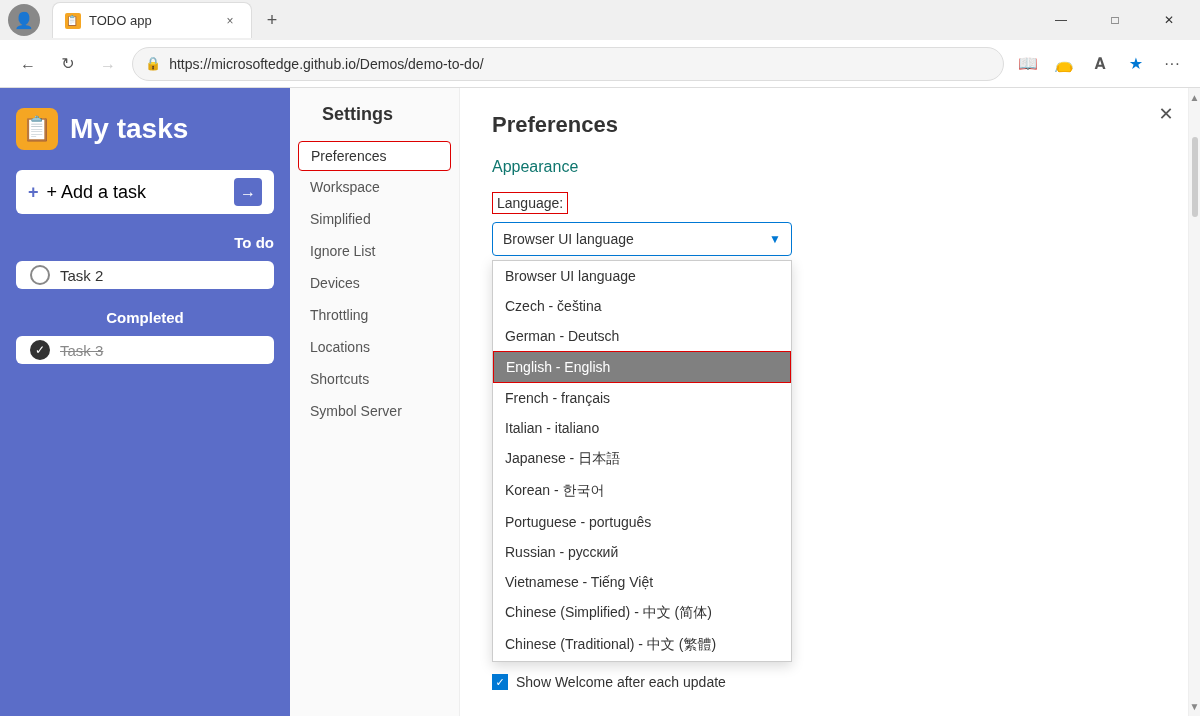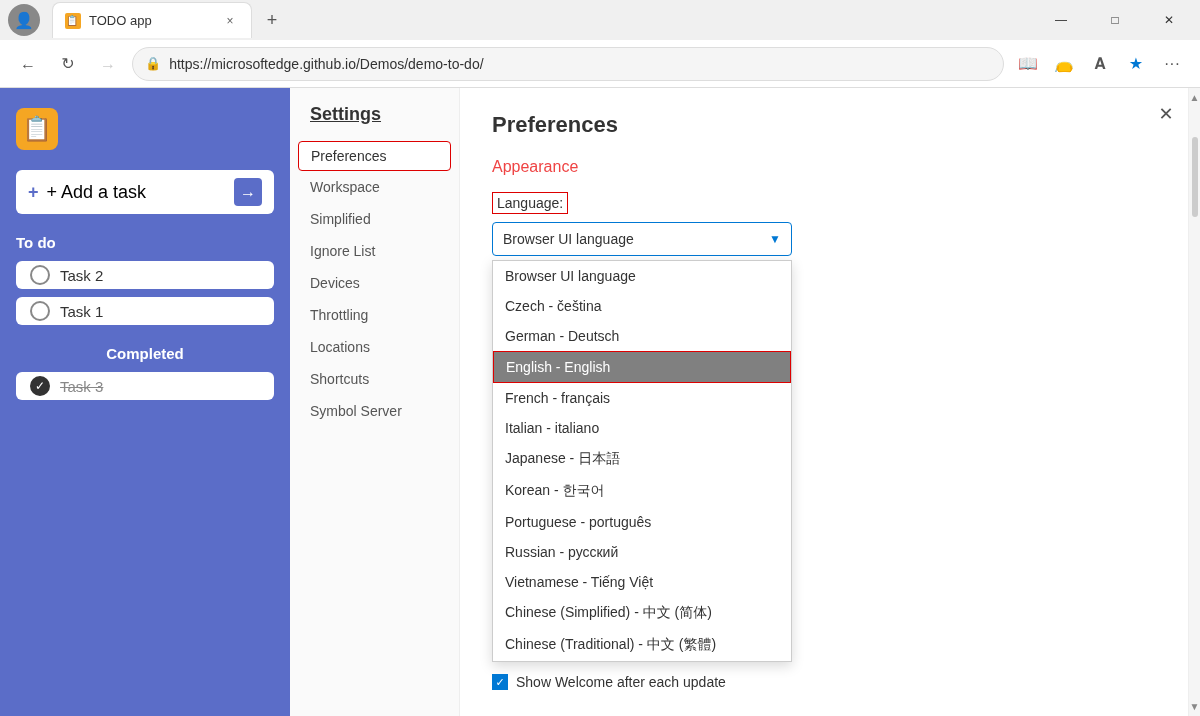--- a/index.html
+++ b/index.html
@@ -33,38 +33,38 @@
 
     
     .todo-sidebar { width: 290px; background: #5b6dc8; flex-shrink: 0; display: flex; flex-direction: column; padding: 20px 16px; }
     .todo-header { display: flex; align-items: center; gap: 12px; margin-bottom: 20px; }
     .todo-icon { width: 42px; height: 42px; background: #f5a623; border-radius: 8px; display: flex; align-items: center; justify-content: center; font-size: 24px; color: white; }
     .todo-title { font-size: 28px; font-weight: 700; color: white; }
     .add-task-row { display: flex; align-items: center; background: white; border-radius: 6px; padding: 8px 12px; gap: 8px; margin-bottom: 20px; cursor: pointer; }
     .add-task-plus { color: #5b6dc8; font-size: 18px; font-weight: bold; }
     .add-task-text { flex: 1; font-size: 18px; color: #000000; }
     .add-task-arrow { width: 28px; height: 28px; background: #5b6dc8; border-radius: 4px; display: flex; align-items: center; justify-content: center; color: white; font-size: 16px; }
-    .section-label { color: white; font-size: 15px; font-weight: 600; margin-bottom: 10px; text-align: left; }
+    .section-label { color: white; font-size: 15px; font-weight: 600; margin-bottom: 10px; text-align: right; }
     .task-item { background: white; border-radius: 6px; padding: 4px 14px; margin-bottom: 8px; display: flex; align-items: center; gap: 10px; cursor: pointer; }
     .task-circle { width: 20px; height: 20px; border-radius: 50%; border: 2px solid #888; flex-shrink: 0; }
     .task-circle.checked { background: #333; border-color: #333; display: flex; align-items: center; justify-content: center; color: white; font-size: 12px; }
     .task-text { font-size: 15px; color: #333; }
     .task-text.strikethrough { text-decoration: line-through; color: #888; }
     .completed-label { color: white; font-size: 15px; font-weight: 600; margin: 12px 0 10px; text-align: center; }
 
     
     .settings-panel { width: 170px; background: #fafafa; flex-shrink: 0; padding: 16px 0; border-right: 1px solid #eee; }
-    .settings-title { font-size: 18px; font-weight: 600; color: #333; padding: 0 20px 16px; text-decoration: underline; }
+    .settings-title { font-size: 18px; font-weight: 600; color: #333; padding: 0 32px 16px; }
     .settings-nav-item { padding: 8px 20px; font-size: 14px; color: #555; cursor: pointer; border-radius: 0; }
     .settings-nav-item.active { background: white; border: 1.5px solid #d00; color: #333; font-weight: 500; border-radius: 4px; margin: 0 8px; padding: 6px 12px; }
 
     
     .preferences-panel { flex: 1; background: white; padding: 24px 32px; overflow-y: auto; position: relative; }
     .pref-title { font-size: 22px; font-weight: 600; color: #333; margin-bottom: 20px; }
-    .pref-section-label { font-size: 16px; font-weight: 500; color: #ef4444; margin-bottom: 16px; }
+    .pref-section-label { font-size: 16px; font-weight: 500; color: #0f766e; margin-bottom: 16px; }
     .language-row { display: flex; align-items: center; gap: 12px; margin-bottom: 8px; }
     .language-label { font-size: 14px; color: #333; border: 1.5px solid #d00; padding: 2px 4px; }
     .language-select { width: 300px; height: 34px; border: 1px solid #0078d4; border-radius: 4px; background: white; display: flex; align-items: center; padding: 0 10px; cursor: pointer; justify-content: space-between; font-size: 14px; color: #333; }
     .select-arrow { color: #0078d4; font-size: 12px; }
 
     .dropdown-menu { width: 300px; border: 1px solid #ccc; background: white; box-shadow: 0 4px 12px rgba(0,0,0,0.15); }
     .dropdown-item { padding: 7px 12px; font-size: 14px; color: #333; cursor: pointer; }
     .dropdown-item.selected { background: #808080; color: white; border: 1.5px solid #d00; }
 
     .close-btn { position: absolute; top: 12px; right: 20px; width: 28px; height: 28px; border: none; background: transparent; cursor: pointer; font-size: 18px; color: #555; display: flex; align-items: center; justify-content: center; border-radius: 4px; }
@@ -113,37 +113,34 @@
       <button class="nav-action-btn star">★</button>
       <button class="nav-action-btn">···</button>
     </div>
   </div>
 
   <div class="page-content">
 
     <div class="todo-sidebar">
       <div class="todo-header">
         <div class="todo-icon">📋</div>
+        <span class="todo-title">My tasks</span>
       </div>
 
       <div class="add-task-row">
         <span class="add-task-plus">+</span>
         <span class="add-task-text">+ Add a task</span>
         <div class="add-task-arrow">→</div>
       </div>
 
       <div class="section-label">To do</div>
 
       <div class="task-item">
         <div class="task-circle"></div>
         <span class="task-text">Task 2</span>
-      </div>
-      <div class="task-item">
-        <div class="task-circle"></div>
-        <span class="task-text">Task 1</span>
       </div>
 
       <div class="completed-label">Completed</div>
 
       <div class="task-item">
         <div class="task-circle checked">✓</div>
         <span class="task-text strikethrough">Task 3</span>
       </div>
     </div>
 

